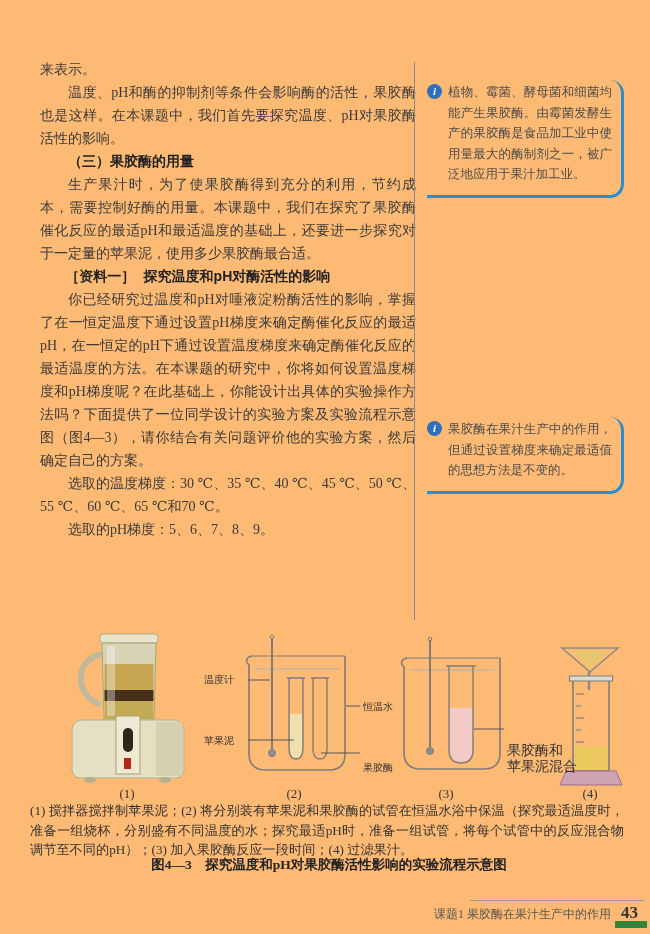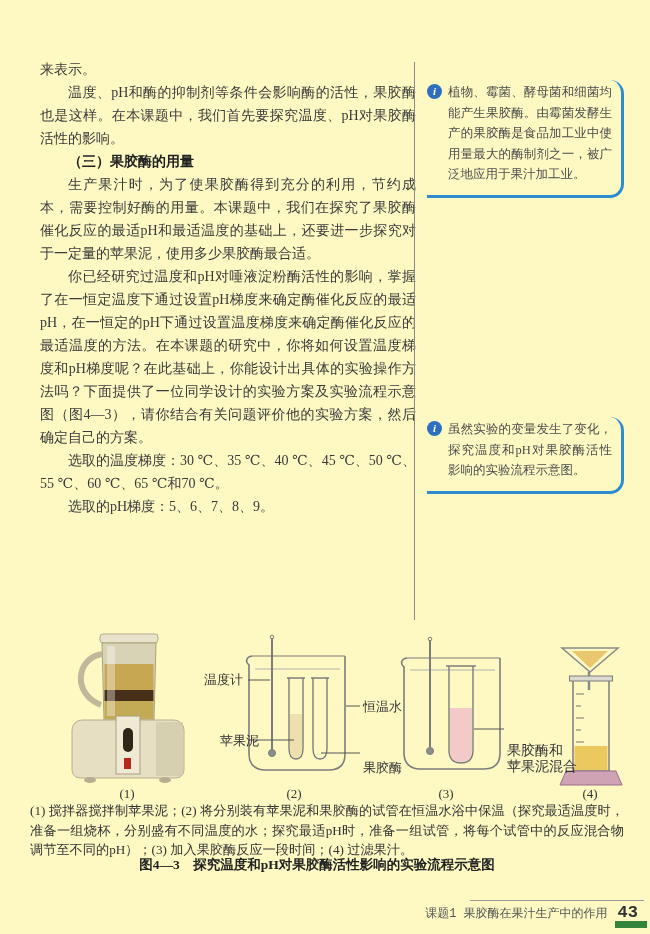--- a/index.html
+++ b/index.html
@@ -1,16 +1,16 @@
 <!DOCTYPE html>
 <html><head>
 <meta charset="utf-8">
 <style>
   html,body{margin:0;padding:0;background:#e9e9e9;}
-  .page{position:relative;width:650px;height:934px;background:#fef9c3;overflow:hidden;
+  .page{position:relative;width:650px;height:934px;background:#fdba74;overflow:hidden;
         font-family:"Liberation Serif","DejaVu Serif",serif;color:#3a3a3a;}
   
   .main-col{position:absolute;left:40px;top:58px;width:376px;}
   .main-col p{margin:0;font-size:14px;line-height:23px;text-align:justify;}
   .indent{text-indent:2em;}
   .bold-head{font-family:"Liberation Sans","DejaVu Sans",sans-serif;font-weight:bold;color:#222;}
   .design-title{margin:12px 0 8px 24px;font-family:"Liberation Sans","DejaVu Sans",sans-serif;
         font-weight:bold;font-size:19px;color:#c0392b;letter-spacing:2px;}
   .material-head{margin:0;font-size:14px;line-height:23px;text-indent:1.8em;
         font-family:"Liberation Sans","DejaVu Sans",sans-serif;font-weight:bold;color:#222;}
@@ -20,57 +20,58 @@
   
   .note{position:absolute;left:427px;width:197px;display:flex;gap:6px;
         border-right:3px solid #2d8ccd;border-bottom:3px solid #2d8ccd;
         border-radius:0 14px 14px 0;padding:2px 9px 10px 0;box-sizing:border-box;}
   .note-icon{flex:0 0 15px;height:15px;margin-top:2px;border-radius:50%;background:#2e6fbe;
         color:#fff;font-size:11px;line-height:15px;text-align:center;
         font-family:"Liberation Serif",serif;font-style:italic;font-weight:bold;}
   .note-text{font-size:12.5px;line-height:20.5px;text-align:justify;color:#4c4c4c;}
   
   .figure-svg{position:absolute;left:0;top:632px;}
-  .fig-label{position:absolute;font-size:13px;color:#333;white-space:nowrap;line-height:16px;}
+  .fig-label{position:absolute;font-size:10px;color:#333;white-space:nowrap;line-height:16px;}
   .fig-step{position:absolute;top:786px;width:44px;text-align:center;font-size:13px;color:#333;}
   .fig-caption{position:absolute;left:30px;top:801px;width:594px;font-size:13.2px;
         line-height:19.5px;text-align:justify;color:#333;}
-  .fig-title{position:absolute;left:20px;top:856px;width:594px;text-align:center;
+  .fig-title{position:absolute;left:32px;top:856px;width:594px;text-align:center;
         font-size:13.5px;color:#222;font-weight:bold;}
   
   .footer-line{position:absolute;left:470px;top:900px;width:174px;height:1px;background:#9a9a9a;}
   .footer{position:absolute;right:12px;top:903px;font-size:12px;color:#555;
-        font-family:Liberation Mono, monospace;}
+        font-family:Liberation Serif, serif;}
   .footer .page-num{font-size:17px;font-weight:bold;color:#333;margin-left:10px;}
   .footer-bar{position:absolute;left:615px;top:921px;width:32px;height:7px;background:#35843c;}
 </style>
 </head>
 <body>
 
 <div class="page">
 
   <div class="main-col">
     <p>来表示。</p>
     <p class="indent">温度、pH和酶的抑制剂等条件会影响酶的活性，果胶酶也是这样。在本课题中，我们首先要探究温度、pH对果胶酶活性的影响。</p>
     <p class="indent bold-head">（三）果胶酶的用量</p>
     <p class="indent">生产果汁时，为了使果胶酶得到充分的利用，节约成本，需要控制好酶的用量。本课题中，我们在探究了果胶酶催化反应的最适pH和最适温度的基础上，还要进一步探究对于一定量的苹果泥，使用多少果胶酶最合适。</p>
+    <p class="material-head"><span>［资料一］</span><span class="mh-title">探究温度和pH对酶活性的影响</span></p>
     <p class="indent">你已经研究过温度和pH对唾液淀粉酶活性的影响，掌握了在一恒定温度下通过设置pH梯度来确定酶催化反应的最适pH，在一恒定的pH下通过设置温度梯度来确定酶催化反应的最适温度的方法。在本课题的研究中，你将如何设置温度梯度和pH梯度呢？在此基础上，你能设计出具体的实验操作方法吗？下面提供了一位同学设计的实验方案及实验流程示意图（图4—3），请你结合有关问题评价他的实验方案，然后确定自己的方案。</p>
     <p class="indent">选取的温度梯度：30 ℃、35 ℃、40 ℃、45 ℃、50 ℃、55 ℃、60 ℃、65 ℃和70 ℃。</p>
     <p class="indent">选取的pH梯度：5、6、7、8、9。</p>
   </div>
 
   <div class="divider"></div>
 
   <div class="note" style="top:80px;">
     <div class="note-icon">i</div>
     <div class="note-text">植物、霉菌、酵母菌和细菌均能产生果胶酶。由霉菌发酵生产的果胶酶是食品加工业中使用量最大的酶制剂之一，被广泛地应用于果汁加工业。</div>
   </div>
   <div class="note" style="top:417px;">
     <div class="note-icon">i</div>
-    <div class="note-text">虽然实验的变量发生了变化，探究温度和pH对果胶酶活性影响的实验流程示意图。</div>
+    <div class="note-text">果胶酶在果汁生产中的作用，但通过设置梯度来确定最适值的思想方法是不变的。</div>
   </div>
 
   <svg class="figure-svg" width="650" height="158" viewBox="0 0 650 158">
 
     <g transform="translate(60,0)">
       <rect x="40" y="2" width="58" height="9" rx="3" fill="#e9e3cc" stroke="#b3ab8e"></rect>
       <path d="M42,11 L96,11 L94,88 L44,88 Z" fill="#d9d3b5" stroke="#aaa377"></path>
       <rect x="44.5" y="32" width="49" height="26" fill="#c8a753"></rect>
       <rect x="44.5" y="58" width="49" height="11" fill="#46301a"></rect>
       <rect x="44.5" y="69" width="49" height="18" fill="#c3ab55"></rect>
@@ -122,21 +123,21 @@
     <g stroke="#555" stroke-width="1">
       <line x1="248" y1="48" x2="270" y2="48"></line>
       <line x1="248" y1="108" x2="294" y2="108"></line>
       <line x1="346" y1="74" x2="360" y2="74"></line>
       <line x1="321" y1="121" x2="360" y2="121"></line>
       <line x1="474" y1="97" x2="504" y2="97"></line>
     </g>
   </svg>
 
   <div class="fig-label" style="left:204px;top:672px;">温度计</div>
-  <div class="fig-label" style="left:220px;top:733px;">苹果泥</div>
+  <div class="fig-label" style="left:204px;top:733px;">苹果泥</div>
   <div class="fig-label" style="left:363px;top:699px;">恒温水</div>
   <div class="fig-label" style="left:363px;top:760px;">果胶酶</div>
   <div class="fig-label" style="left:507px;top:712px;font-size:14px;margin-top:31px;">
     <div>果胶酶和</div>
     <div>苹果泥混合</div>
   </div>
 
   <div class="fig-step" style="left:105px;">(1)</div>
   <div class="fig-step" style="left:272px;">(2)</div>
   <div class="fig-step" style="left:424px;">(3)</div>

